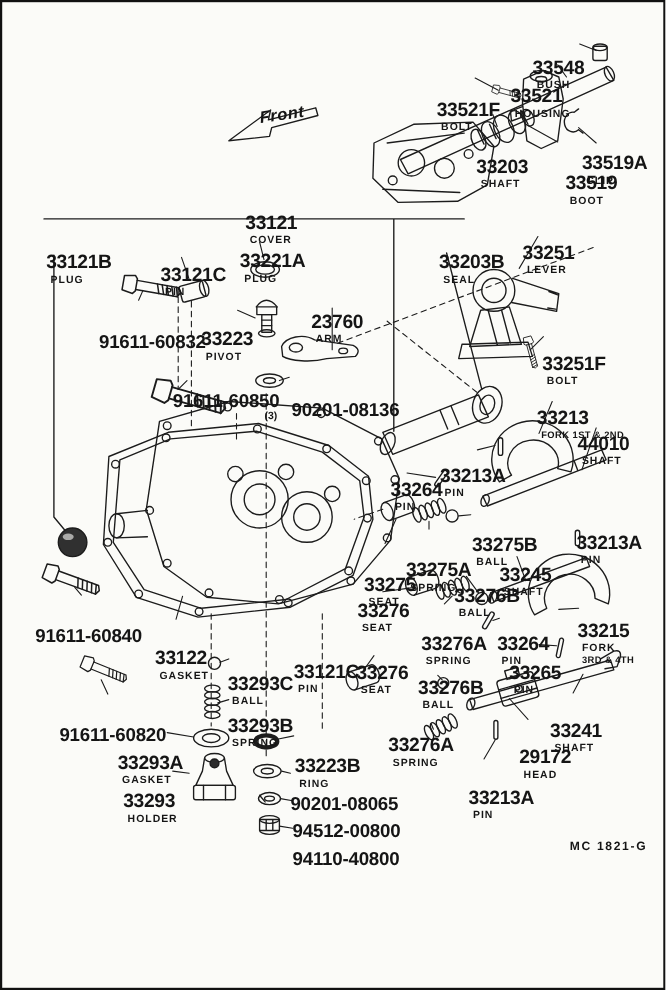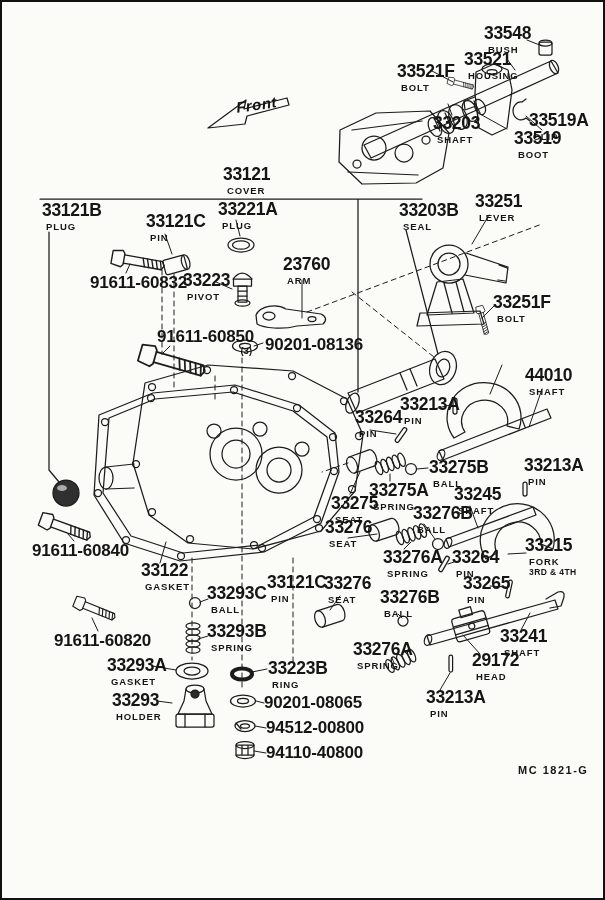--- a/index.html
+++ b/index.html
@@ -1,20 +1,20 @@
 <!DOCTYPE html>
 <html><head>
 <meta charset="utf-8">
 <style>
   html,body{margin:0;padding:0;background:#e8e8e8;}
   .page{position:relative;width:605px;height:900px;background:#fbfbf8;border:2px solid #111;
         box-sizing:border-box;overflow:hidden;font-family:"Liberation Sans",sans-serif;color:#151515;}
   .art{position:absolute;left:0;top:0;}
   .co{position:absolute;line-height:1;}
-  .no{font-weight:700;font-size:17.5px;letter-spacing:-0.3px;white-space:nowrap;}
+  .no{font-weight:700;font-size:17.5px;letter-spacing:-0.3px;white-space:nowrap;margin-top:28px;}
   .co.sm .no{font-size:17px;letter-spacing:-0.2px;}
   .nm{font-weight:700;font-size:9.5px;letter-spacing:0.9px;margin:2px 0 0 4px;white-space:nowrap;}
   .nm.tight{font-size:8.5px;letter-spacing:0.4px;}
   .co.q .nm{text-align:right;margin:1px 2px 0 0;letter-spacing:0;}
   .front{position:absolute;left:234px;top:94px;font-style:italic;font-weight:700;font-size:15px;
          transform:rotate(-8deg);letter-spacing:0.5px;}
   .footer{position:absolute;left:516px;top:762px;font-weight:700;font-size:11px;letter-spacing:1.5px;}
 </style>
 </head>
 <body>
@@ -331,20 +331,24 @@
       <div class="nm">SEAL</div>
     </div>
 <div class="co" style="left:473px;top:191px">
       <div class="no">33251</div>
       <div class="nm">LEVER</div>
     </div>
 <div class="co" style="left:491px;top:292px">
       <div class="no">33251F</div>
       <div class="nm">BOLT</div>
     </div>
+<div class="co" style="left:486px;top:341px">
+      <div class="no">33213</div>
+      <div class="nm tight">FORK 1ST &amp; 2ND</div>
+    </div>
 <div class="co" style="left:523px;top:365px">
       <div class="no">44010</div>
       <div class="nm">SHAFT</div>
     </div>
 <div class="co" style="left:398px;top:394px">
       <div class="no">33213A</div>
       <div class="nm">PIN</div>
     </div>
 <div class="co" style="left:353px;top:407px">
       <div class="no">33264</div>

